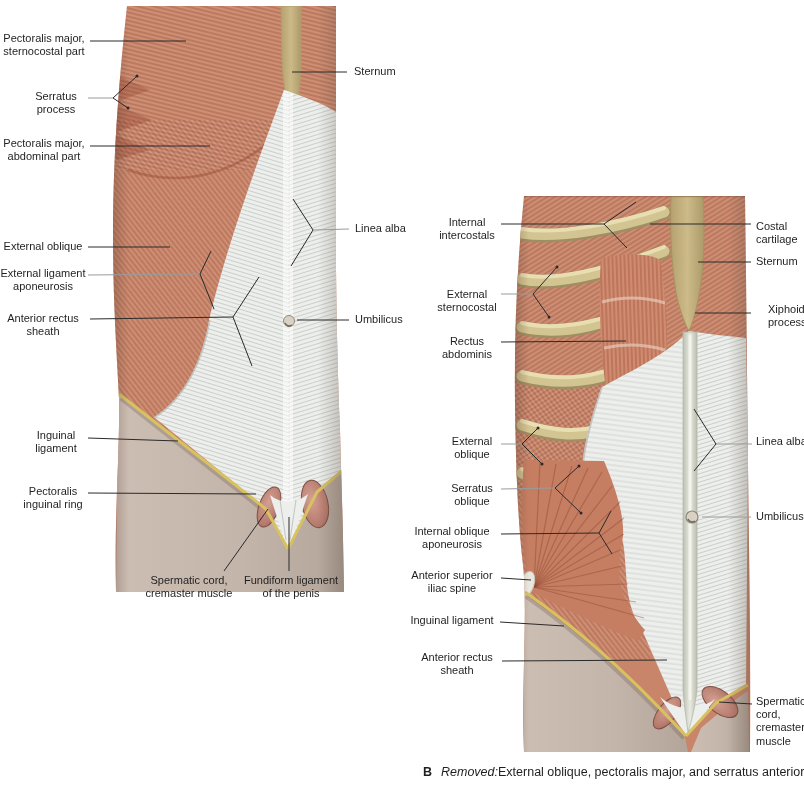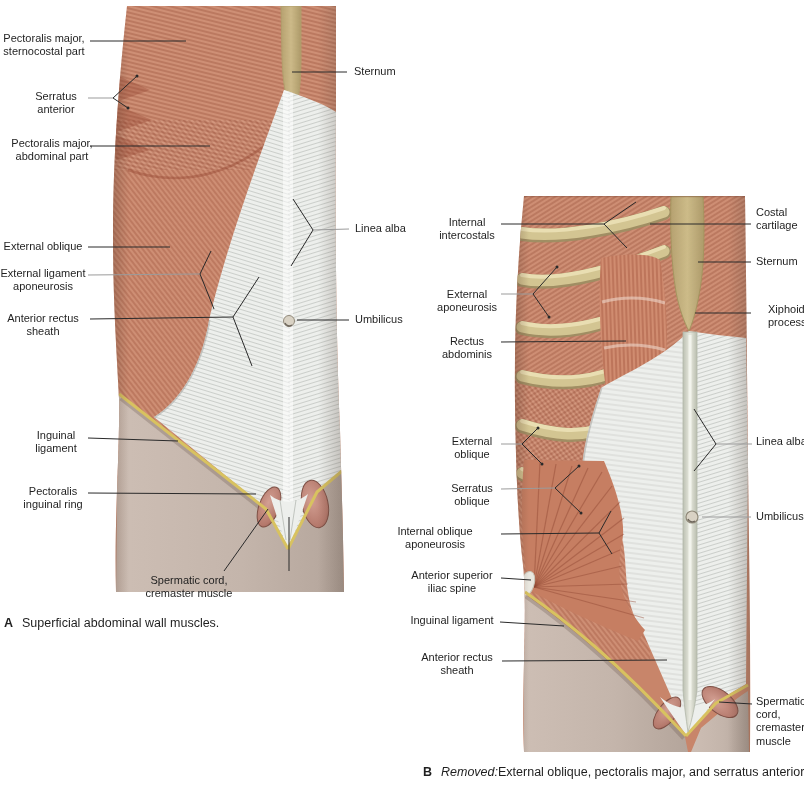--- a/index.html
+++ b/index.html
@@ -287,48 +287,46 @@
           <circle cx="549" cy="317" r="1.5"></circle>
         <circle cx="538" cy="428" r="1.5"></circle>
           <circle cx="542" cy="464" r="1.5"></circle>
         <circle cx="579" cy="466" r="1.5"></circle>
           <circle cx="581" cy="513" r="1.5"></circle>
       </g>
     </g>
   </svg>
 
   <div class="lbl r" style="left:0;top:32px;width:88px">Pectoralis major, sternocostal part</div>
-  <div class="lbl r" style="left:26px;top:90px;width:60px">Serratus anterior</div>
-  <div class="lbl r" style="left:8px;top:137px;width:88px">Pectoralis major, abdominal part</div>
+  <div class="lbl r" style="left:26px;top:90px;width:60px">Serratus process</div>
+  <div class="lbl r" style="left:0;top:137px;width:88px">Pectoralis major, abdominal part</div>
   <div class="lbl r" style="left:0;top:240px;width:86px">External oblique</div>
   <div class="lbl r" style="left:0;top:267px;width:86px">External ligament aponeurosis</div>
   <div class="lbl r" style="left:0;top:312px;width:86px">Anterior rectus sheath</div>
   <div class="lbl r" style="left:26px;top:429px;width:60px">Inguinal ligament</div>
   <div class="lbl r" style="left:20px;top:485px;width:66px">Pectoralis inguinal ring</div>
   <div class="lbl c" style="left:142px;top:574px;width:94px">Spermatic cord, cremaster muscle</div>
+  <div class="lbl c" style="left:242px;top:574px;width:98px">Fundiform ligament of the penis</div>
   <div class="lbl" style="left:354px;top:65px;width:60px">Sternum</div>
   <div class="lbl" style="left:355px;top:222px;width:60px">Linea alba</div>
   <div class="lbl" style="left:355px;top:313px;width:60px">Umbilicus</div>
 
   <div class="lbl r" style="left:437px;top:216px;width:60px">Internal intercostals</div>
-  <div class="lbl r" style="left:437px;top:288px;width:60px">External aponeurosis</div>
+  <div class="lbl r" style="left:437px;top:288px;width:60px">External sternocostal</div>
   <div class="lbl r" style="left:437px;top:335px;width:60px">Rectus abdominis</div>
   <div class="lbl r" style="left:447px;top:435px;width:50px">External oblique</div>
   <div class="lbl r" style="left:447px;top:482px;width:50px">Serratus oblique</div>
-  <div class="lbl r" style="left:390px;top:525px;width:90px">Internal oblique aponeurosis</div>
+  <div class="lbl r" style="left:407px;top:525px;width:90px">Internal oblique aponeurosis</div>
   <div class="lbl r" style="left:407px;top:569px;width:90px">Anterior superior iliac spine</div>
   <div class="lbl r" style="left:407px;top:614px;width:90px">Inguinal ligament</div>
   <div class="lbl r" style="left:417px;top:651px;width:80px">Anterior rectus sheath</div>
-  <div class="lbl" style="left:756px;top:206px;width:46px">Costal cartilage</div>
+  <div class="lbl" style="left:756px;top:220px;width:46px">Costal cartilage</div>
   <div class="lbl" style="left:756px;top:255px;width:48px">Sternum</div>
   <div class="lbl" style="left:768px;top:303px;width:46px">Xiphoid process</div>
   <div class="lbl" style="left:756px;top:435px;width:60px">Linea alba</div>
   <div class="lbl" style="left:756px;top:510px;width:60px">Umbilicus</div>
   <div class="lbl" style="left:756px;top:695px;width:52px">Spermatic cord, cremaster muscle</div>
 
-  <div class="cap" style="left:4px;top:616px">
-    <span class="letter">A</span><span>Superficial abdominal wall muscles.</span>
-  </div>
   <div class="cap" style="left:423px;top:765px">
     <span class="letter">B</span><span class="rem">Removed:</span><span>External oblique, pectoralis major, and serratus anterior.</span>
   </div>
 
 </div>
 
 </body></html>

